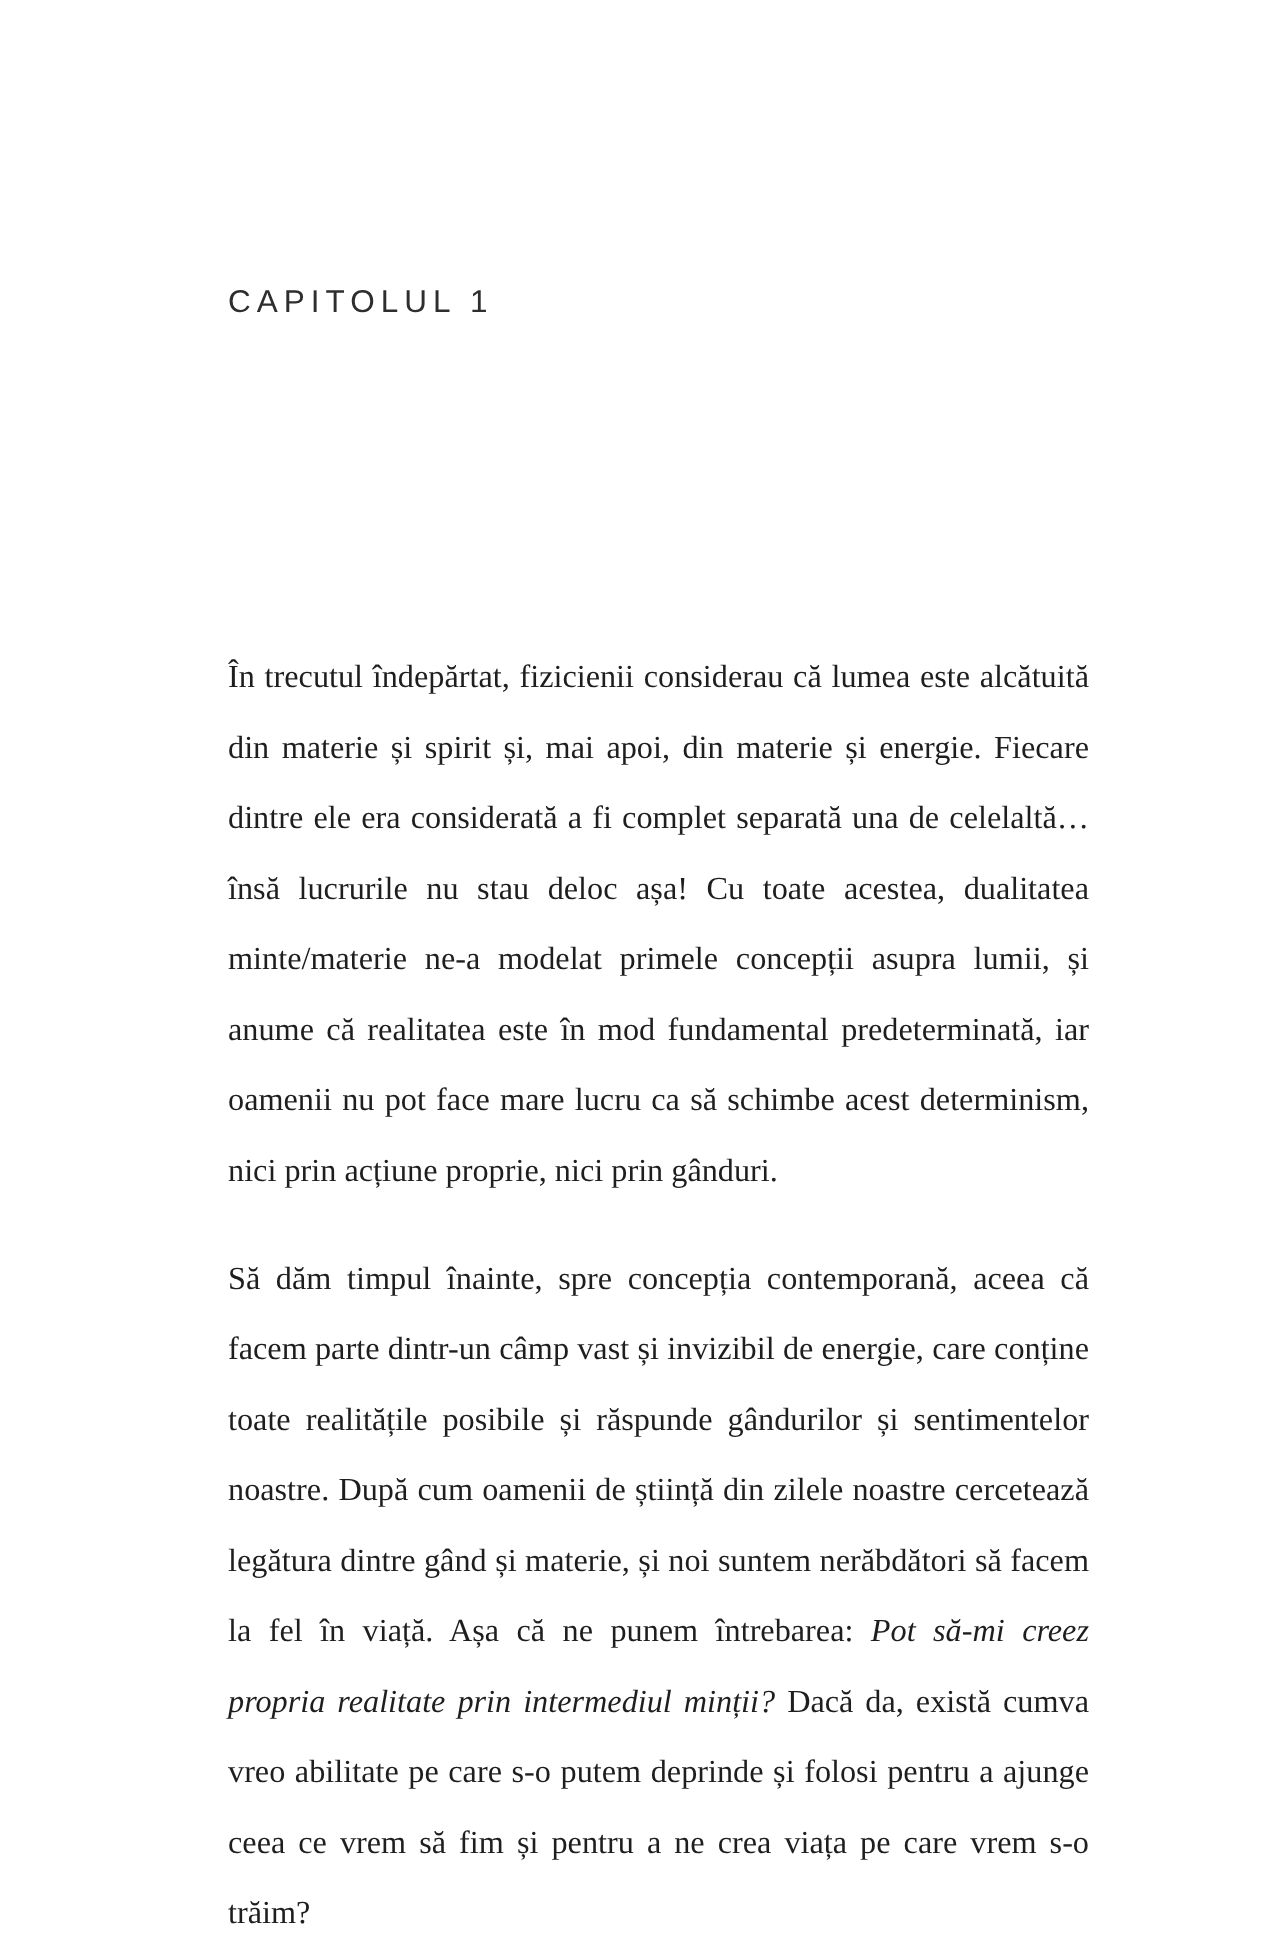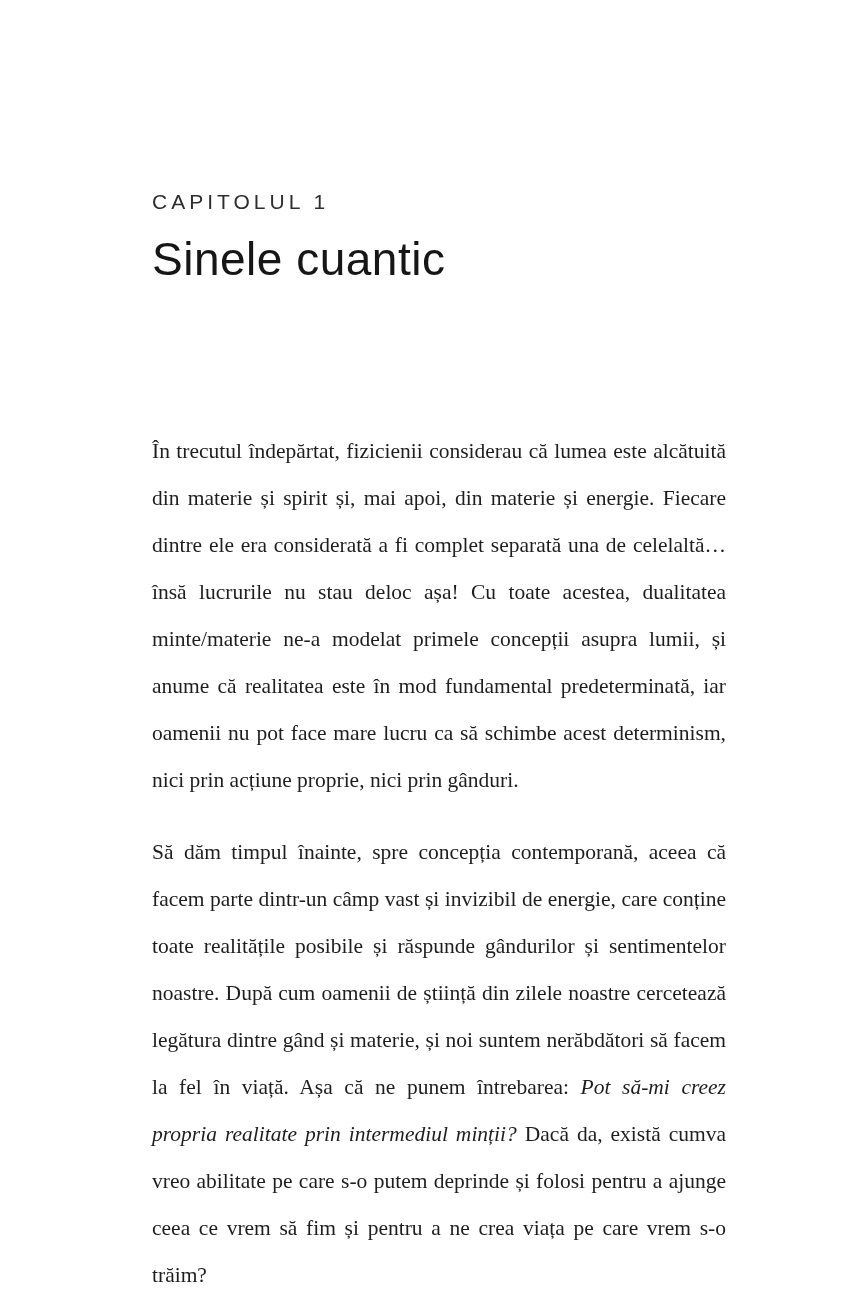--- a/index.html
+++ b/index.html
@@ -53,21 +53,20 @@
     font-style: italic;
   }
 </style>
 </head>
 <body>
 
 <div class="page">
 
   <div class="text-block kicker">CAPITOLUL 1</div>
 
-  <h1 class="text-block title" style="margin:0; position:absolute;">Sinele cuantic</h1>
 
   <div class="text-block body-copy">
     <p>
       <span>În trecutul îndepărtat, fizicienii considerau că lumea este alcătuită din materie și spirit și, mai apoi, din materie și energie. Fiecare dintre ele era considerată a fi complet separată una de celelaltă… însă lucrurile nu stau deloc așa! Cu toate acestea, dualitatea minte/materie ne-a modelat primele concepții asupra lumii, și anume că realitatea este în mod fundamental predeterminată, iar oamenii nu pot face mare lucru ca să schimbe acest determinism, nici prin acțiune proprie, nici prin gânduri.</span>
     </p>
     <p>
       <span>Să dăm timpul înainte, spre concepția contemporană, aceea că facem parte dintr-un câmp vast și invizibil de energie, care conține toate realitățile posibile și răspunde gândurilor și sentimentelor noastre. După cum oamenii de știință din zilele noastre cercetează legătura dintre gând și materie, și noi suntem nerăbdători să facem la fel în viață. Așa că ne punem întrebarea: </span><em>Pot să-mi creez propria realitate prin intermediul minții?</em><span> Dacă da, există cumva vreo abilitate pe care s-o putem deprinde și folosi pentru a ajunge ceea ce vrem să fim și pentru a ne crea viața pe care vrem s-o trăim?</span>
     </p>
   </div>
 

